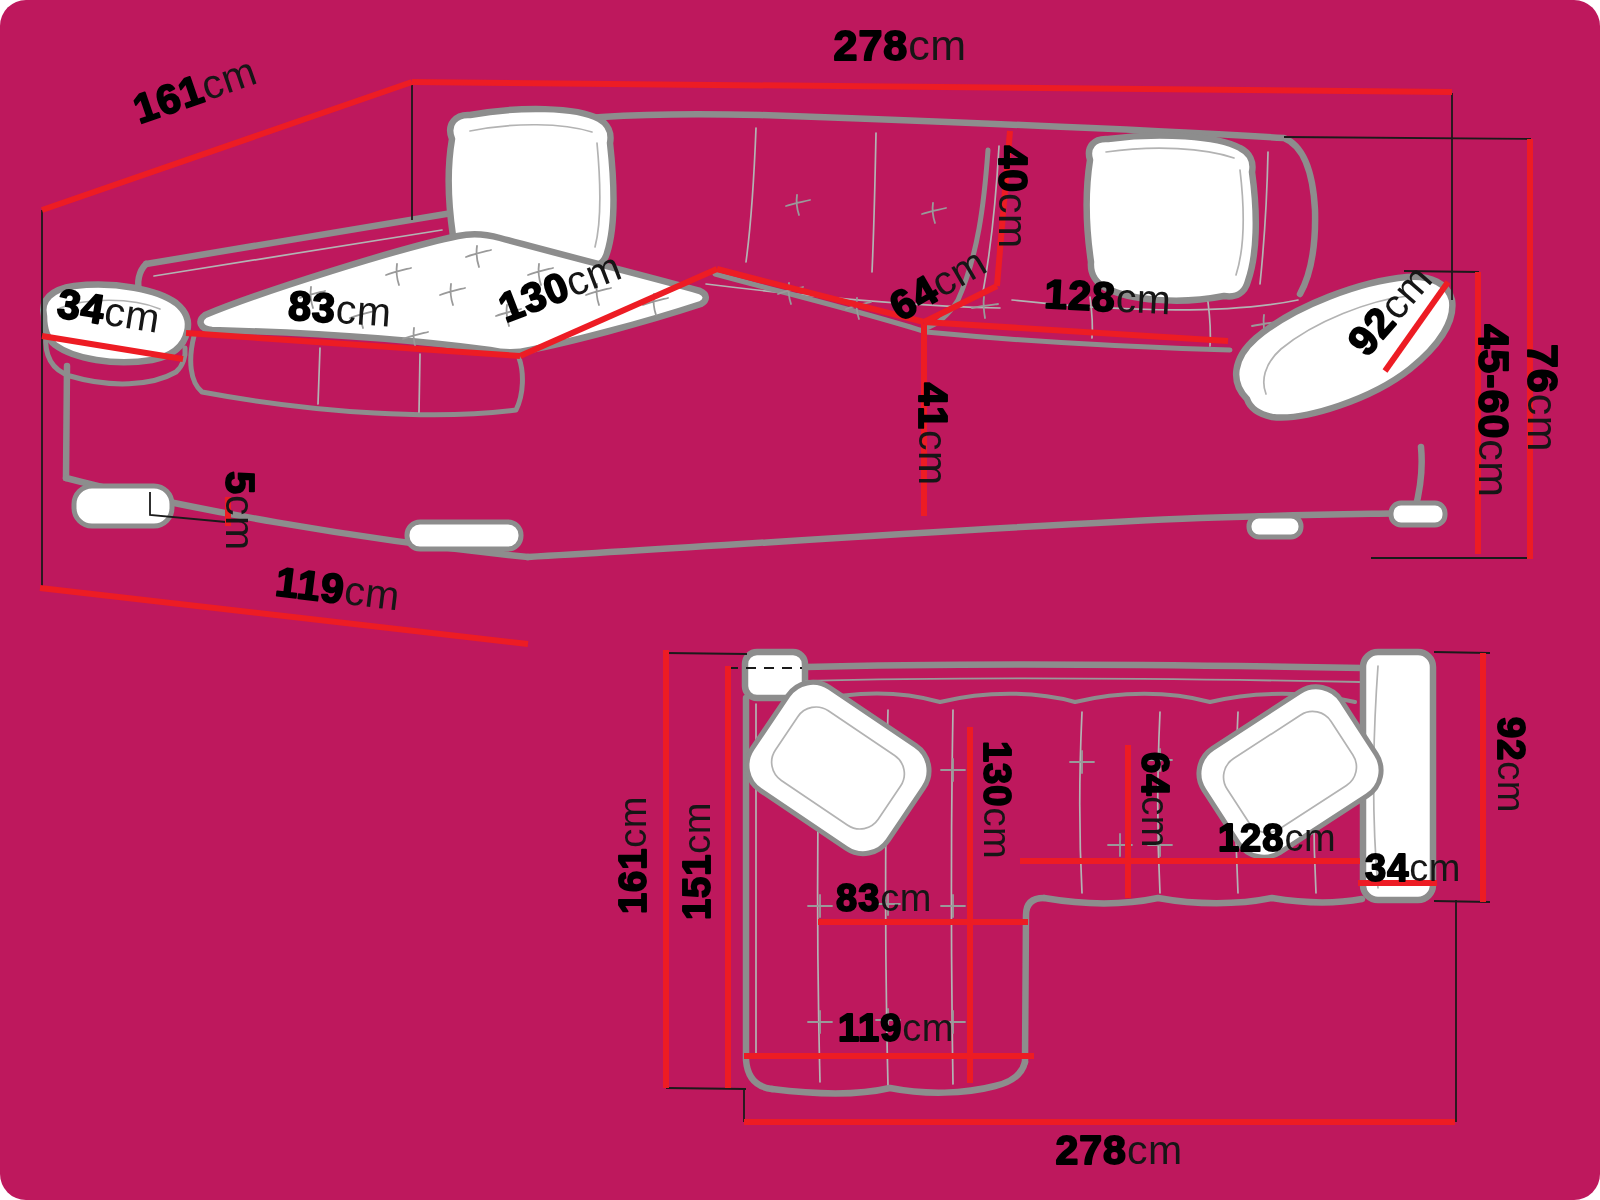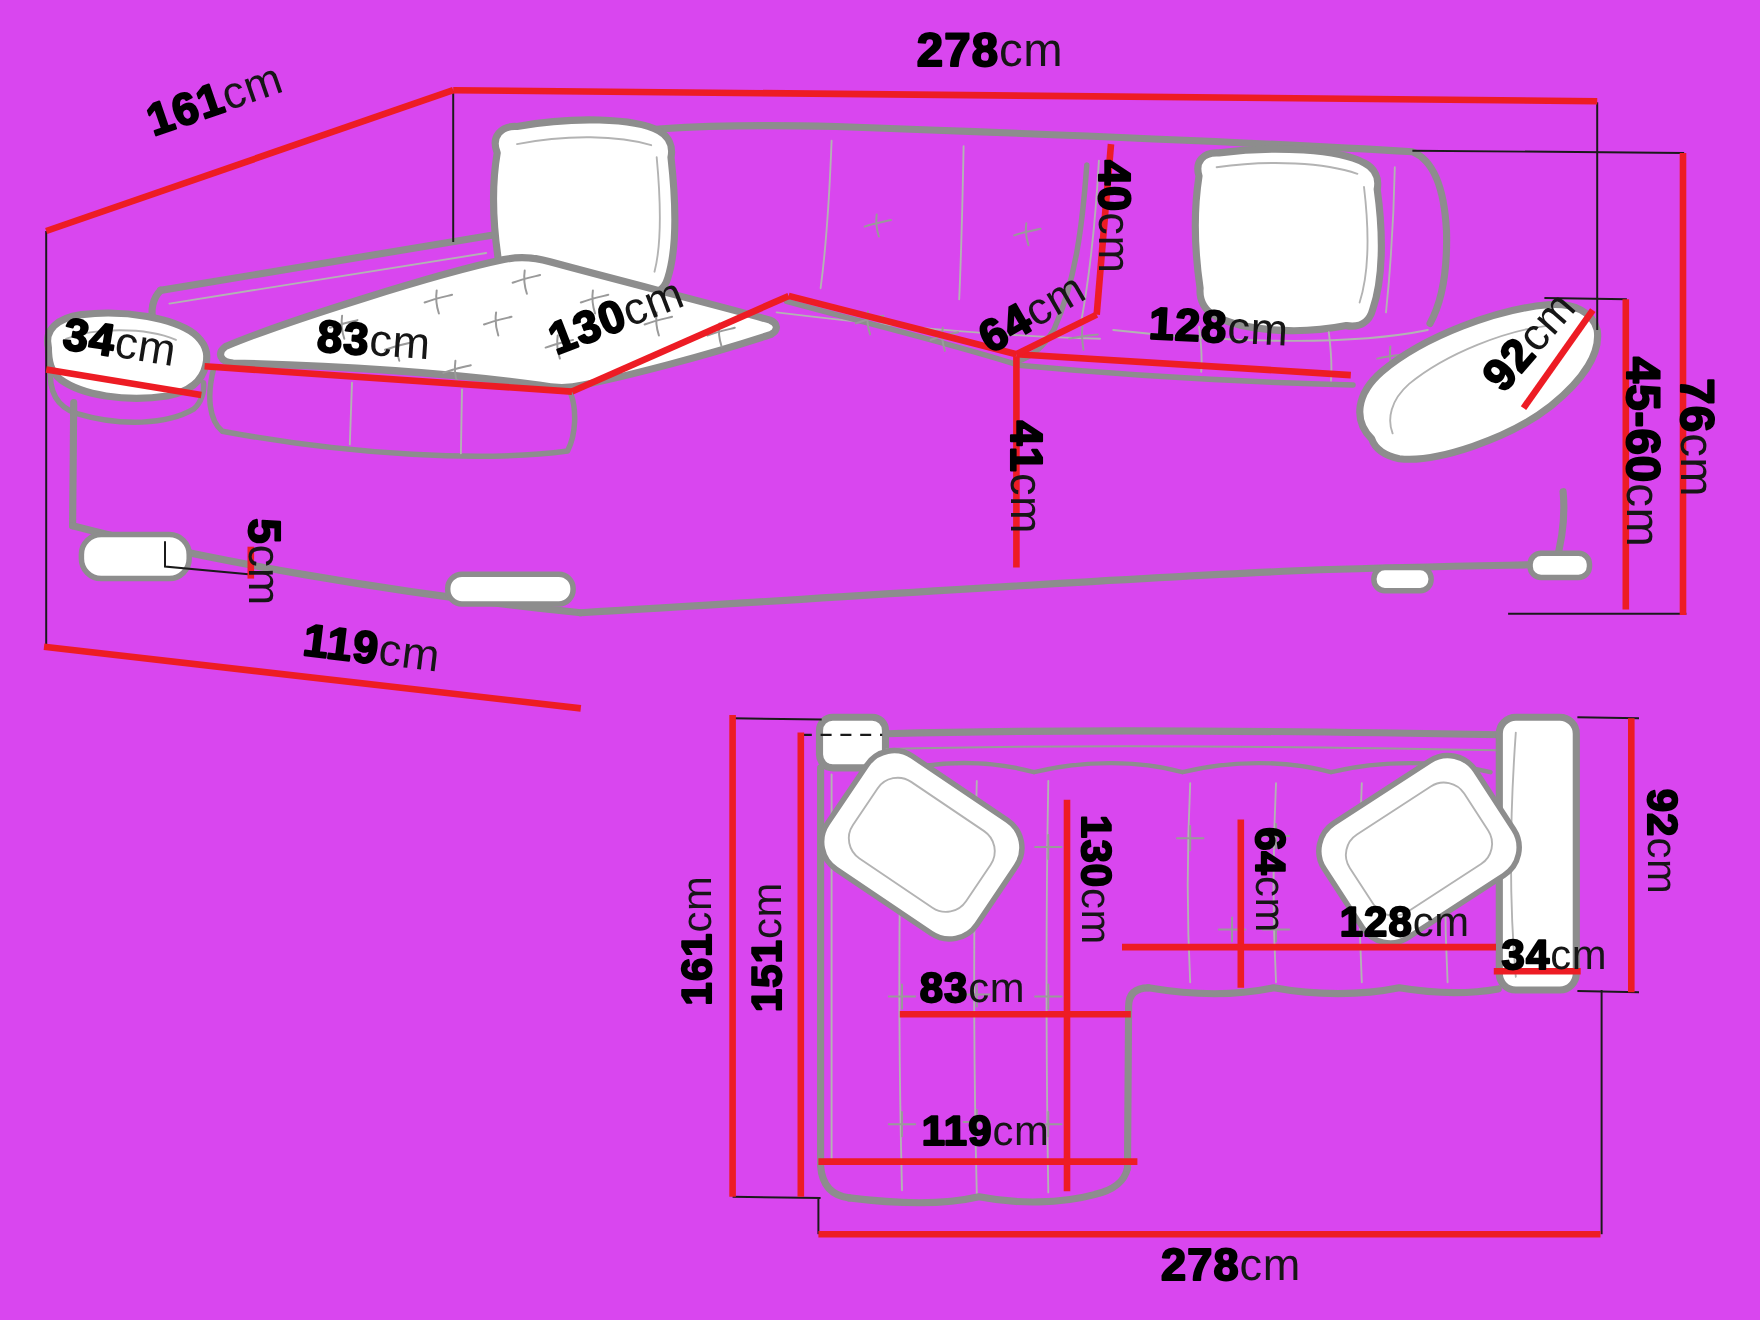--- a/index.html
+++ b/index.html
@@ -1,16 +1,16 @@
 <!DOCTYPE html>
 <html><head>
 <meta charset="utf-8">
 <style>
   html,body{margin:0;padding:0;background:#ffffff;}
-  .stage{position:relative;width:1600px;height:1200px;background:#d946ef;overflow:hidden;}
+  .stage{position:relative;width:1600px;height:1200px;background:#be185d;overflow:hidden;border-radius:26px;}
   svg{display:block;}
   
   .o6{stroke:#8d8d8d;stroke-width:6.5;fill:none;stroke-linecap:round;stroke-linejoin:round}
   .o6f{stroke:#8d8d8d;stroke-width:6.5;fill:#ffffff;stroke-linecap:round;stroke-linejoin:round}
   .o5{stroke:#8d8d8d;stroke-width:5;fill:none;stroke-linecap:round;stroke-linejoin:round}
   .o5f{stroke:#8d8d8d;stroke-width:5;fill:#ffffff;stroke-linecap:round;stroke-linejoin:round}
   .o4{stroke:#8d8d8d;stroke-width:4;fill:none;stroke-linecap:round;stroke-linejoin:round}
   .d{stroke:#b3b3b3;stroke-width:1.7;fill:none;stroke-linecap:round}
   .d2{stroke:#9a9a9a;stroke-width:1.8;fill:none;stroke-linecap:round}
   

